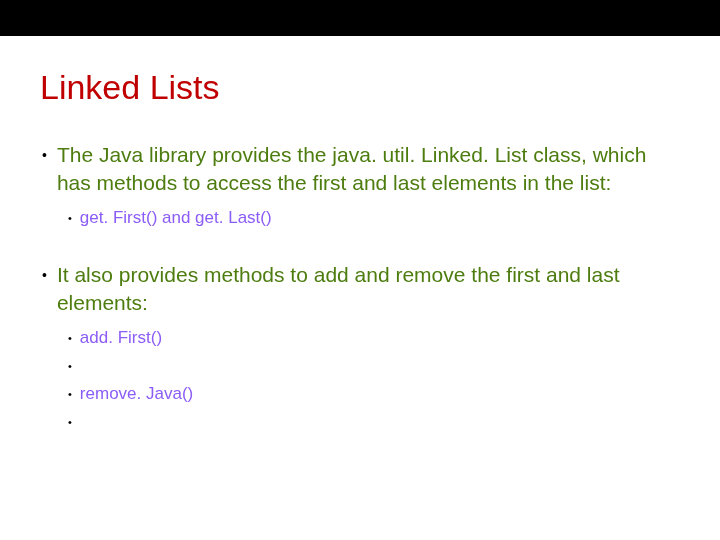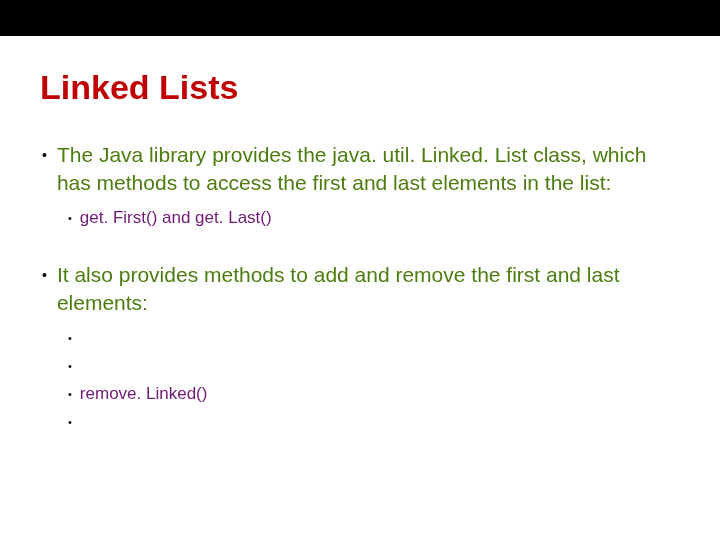--- a/index.html
+++ b/index.html
@@ -13,21 +13,21 @@
   .top-bar {
     width: 100%;
     height: 36px;
     background: #000000;
   }
   .content {
     padding: 32px 40px 0 40px;
   }
   .title {
     font-size: 34px;
-    font-weight: 700;
+    font-weight: 400;
     color: #c00000;
     margin-bottom: 34px;
   }
   .bullet-l1 {
     display: flex;
     margin-bottom: 6px;
   }
   .bullet-l1 .dot {
     color: #000000;
     font-size: 14px;
@@ -47,21 +47,21 @@
   }
   .bullet-l2 .dot {
     color: #000000;
     font-size: 11px;
     line-height: 22px;
     margin-right: 8px;
   }
   .bullet-l2 .text {
     font-size: 17px;
     line-height: 22px;
-    color: #701a75;
+    color: #8b5cf6;
   }
   .spacer { height: 26px; }
   .spacer-sm { height: 4px; }
 </style>
 </head>
 <body>
 
 <div class="top-bar"></div>
 
 <div class="content">
@@ -79,24 +79,25 @@
 
   <div class="spacer"></div>
 
   <div class="bullet-l1">
     <span class="dot">•</span>
     <span class="text">It also provides methods to add and remove the first and last elements:</span>
   </div>
   <div class="spacer-sm"></div>
   <div class="bullet-l2">
     <span class="dot">•</span>
+    <span class="text">add. First()</span>
   </div>
   <div class="bullet-l2">
     <span class="dot">•</span>
   </div>
   <div class="bullet-l2">
     <span class="dot">•</span>
-    <span class="text">remove. Linked()</span>
+    <span class="text">remove. Java()</span>
   </div>
   <div class="bullet-l2">
     <span class="dot">•</span>
   </div>
 </div>
 
 </body></html>

